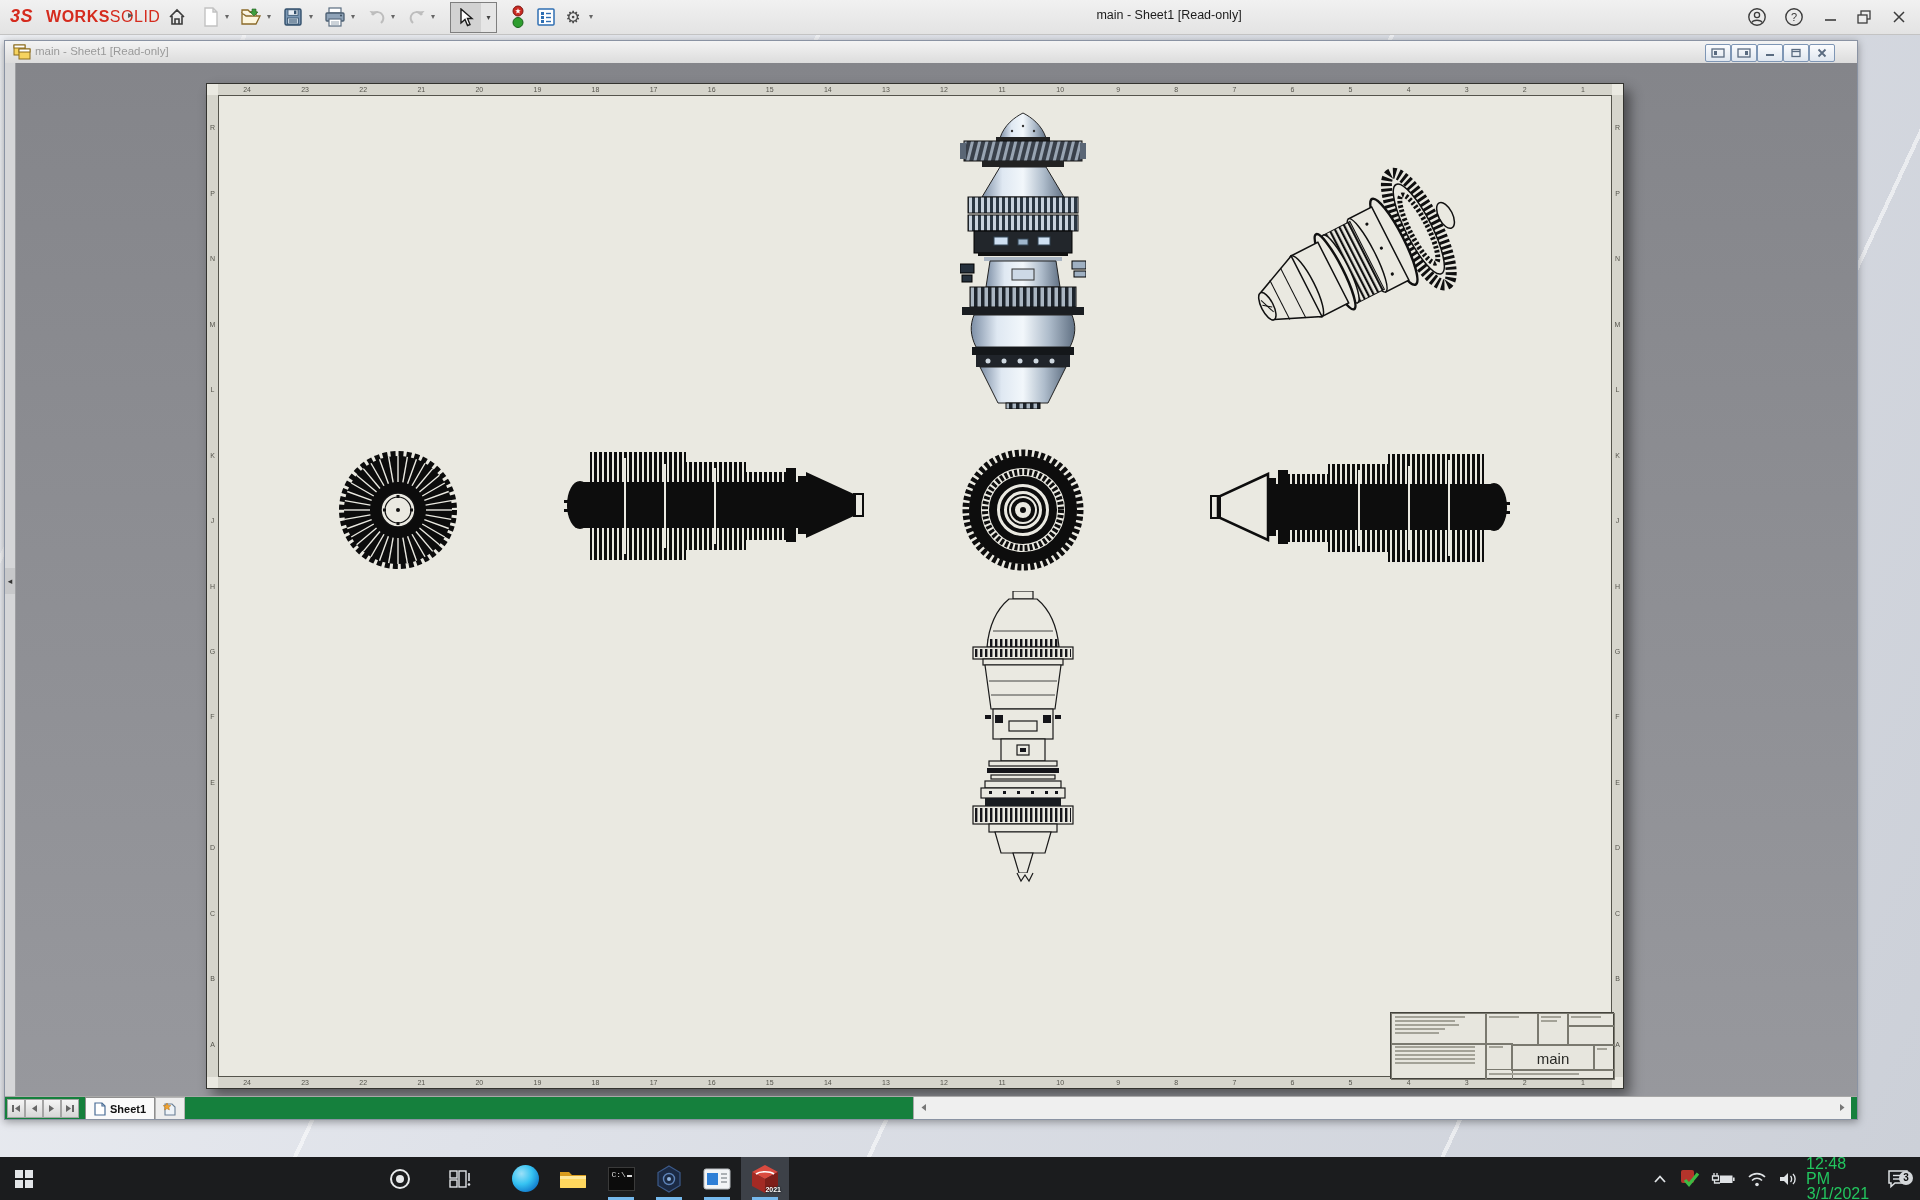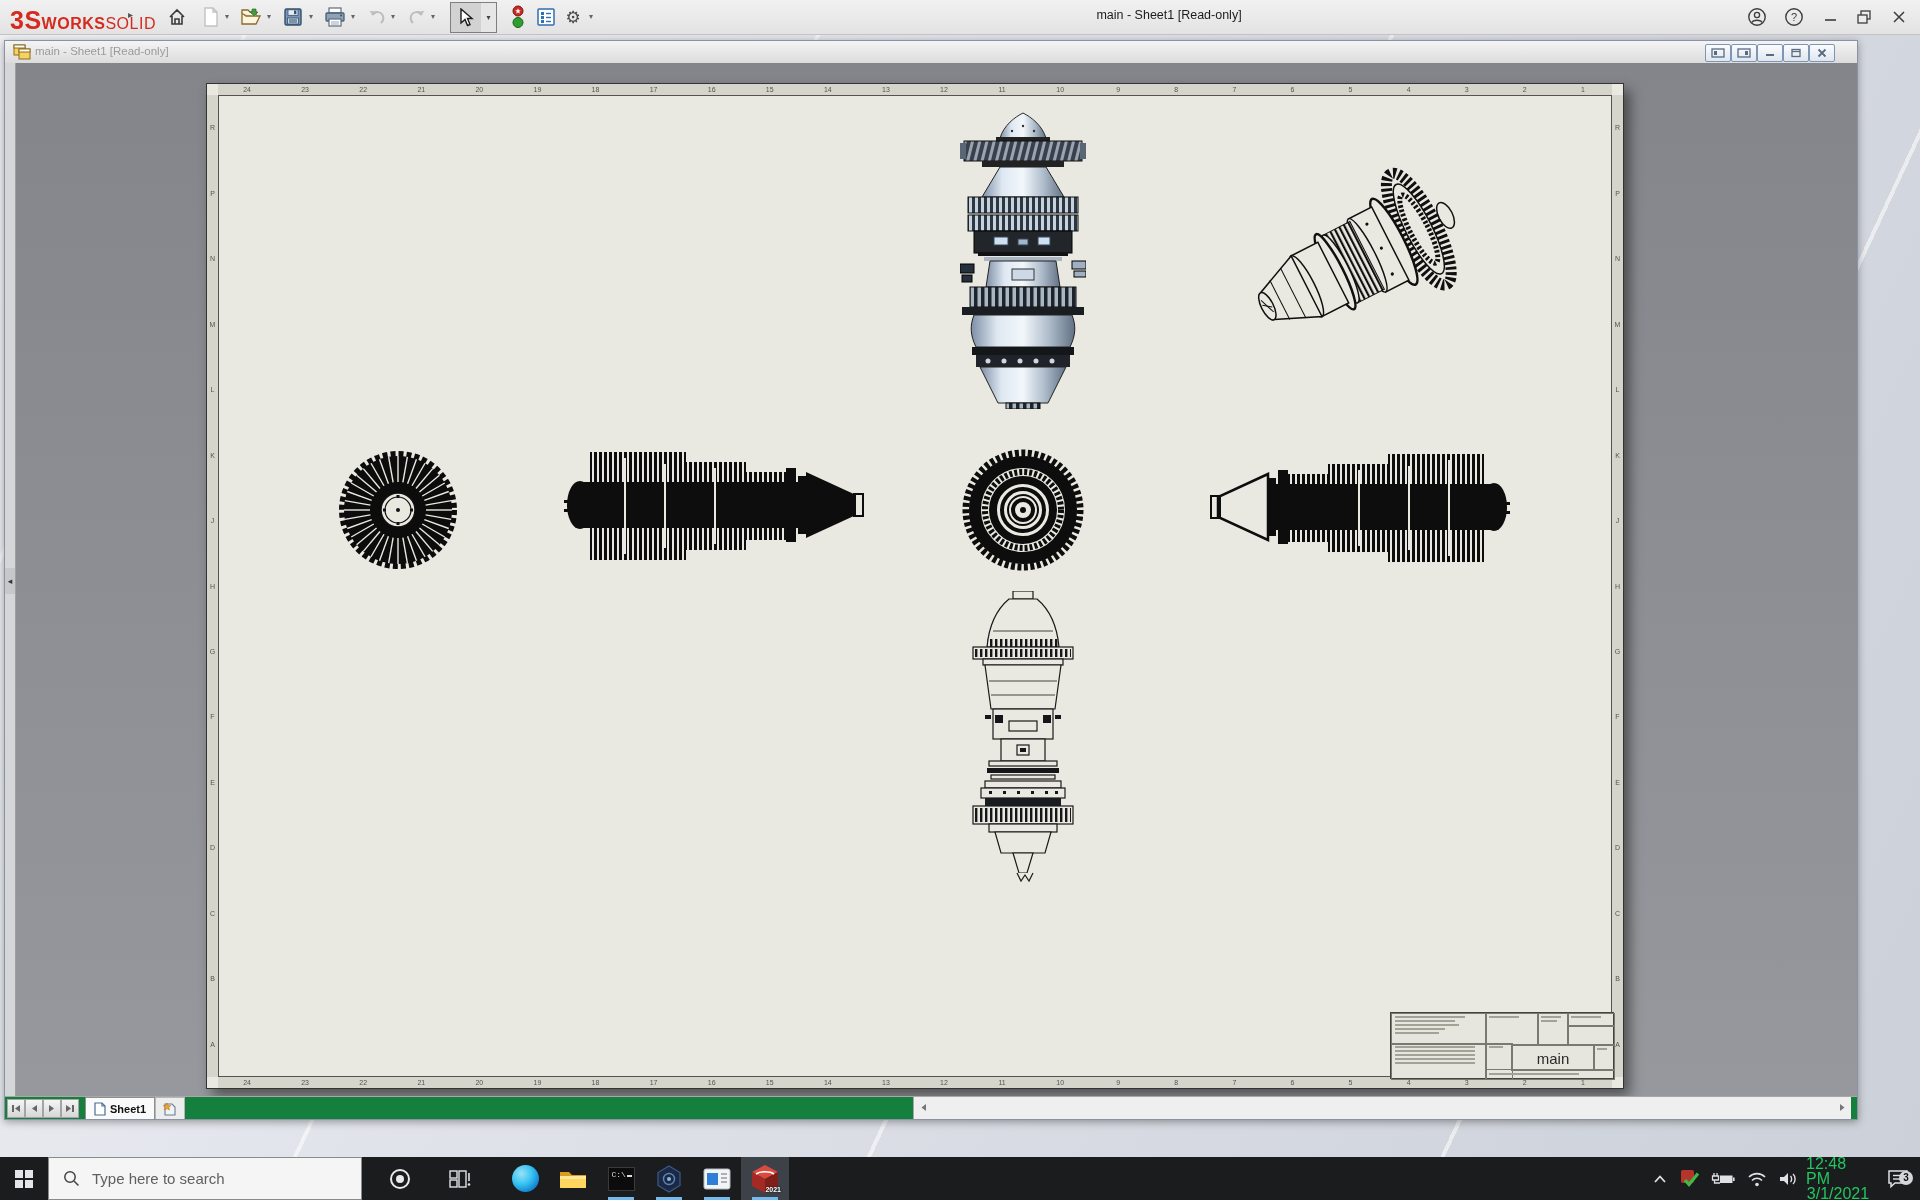--- a/index.html
+++ b/index.html
@@ -7,21 +7,21 @@
   .ab{position:absolute;}
   
   #backdrop{left:0;top:34px;width:1920px;height:1123px;
     background:linear-gradient(115deg,#eef0f4 0%,#dfe2e9 40%,#ccd0d8 100%);}
   #backdrop .swoosh{position:absolute;inset:0;
     background:repeating-linear-gradient(115deg,transparent 0 220px,rgba(255,255,255,.55) 220px 224px,transparent 224px 520px);}
   
   #toolbar{left:0;top:0;width:1920px;height:34px;background:linear-gradient(#f1f1f1,#e3e3e3);
     border-bottom:1px solid #c3c3c3;z-index:30;}
   .logo{position:absolute;left:10px;top:6px;font-size:16px;color:#d52b1e;letter-spacing:.5px;white-space:nowrap;}
-  .logo .mark{font-weight:bold;font-size:25px;margin-right:0;}
+  .logo .mark{font-weight:bold;font-style:italic;font-size:18px;margin-right:13px;}
   .logo .solid{font-weight:bold;}
   .menuArrow{position:absolute;left:128px;top:9px;font-size:10px;color:#555;}
   .tbtn{position:absolute;top:4px;width:26px;height:26px;display:flex;align-items:center;justify-content:center;border-radius:2px;}
   .caret{position:absolute;top:12px;width:10px;font-size:8px;color:#666;text-align:center;}
   .selbox{position:absolute;top:2px;left:450px;width:30px;height:29px;background:#d2d2d2;border:1px solid #7f7f7f;display:flex;align-items:center;justify-content:center;}
   .selcaret{position:absolute;top:2px;left:481px;width:15px;height:29px;border:1px solid #7f7f7f;border-left:none;display:flex;align-items:center;justify-content:center;font-size:8px;color:#444;background:#e6e6e6;}
   #tbTitle{position:absolute;left:999px;top:8px;width:340px;text-align:center;font-size:12.5px;color:#1c1c1c;}
   .winctl{position:absolute;top:6px;width:30px;height:22px;display:flex;align-items:center;justify-content:center;}
   .gearGlyph{font-size:17px;color:#4a4a4a;line-height:1;}
   
@@ -703,27 +703,20 @@
 
 <div id="taskbar" class="ab">
   <div id="startBtn">
     <svg width="18" height="18" viewBox="0 0 18 18">
         <rect x="0" y="0" width="8" height="8" fill="#e3e6e9"></rect>
         <rect x="10" y="0" width="8" height="8" fill="#e3e6e9"></rect>
         <rect x="0" y="10" width="8" height="8" fill="#e3e6e9"></rect>
         <rect x="10" y="10" width="8" height="8" fill="#e3e6e9"></rect>
       </svg>
   </div>
-  <div id="searchBox">
-    <svg style="margin:0 10px 0 14px" width="17" height="17" viewBox="0 0 17 17">
-        <circle cx="7" cy="7" r="5.2" fill="none" stroke="#444" stroke-width="1.5"></circle>
-        <line x1="11" y1="11" x2="15.5" y2="15.5" stroke="#444" stroke-width="1.5"></line>
-      </svg>
-    <input type="text" placeholder="Type here to search" style="">
-  </div>
   <div class="tk" style="left:376px">
     <svg width="24" height="24" viewBox="0 0 24 24">
         <circle cx="12" cy="12" r="9" fill="none" stroke="#e8eaec" stroke-width="2"></circle>
         <circle cx="12" cy="12" r="4" fill="#e8eaec"></circle>
       </svg>
   </div>
   <div class="tk" style="left:436px">
     <svg width="22" height="20" viewBox="0 0 22 20">
         <rect x="1" y="2" width="7" height="7" fill="none" stroke="#dfe2e5" stroke-width="1.4"></rect>
         <rect x="1" y="11" width="7" height="7" fill="none" stroke="#dfe2e5" stroke-width="1.4"></rect>

